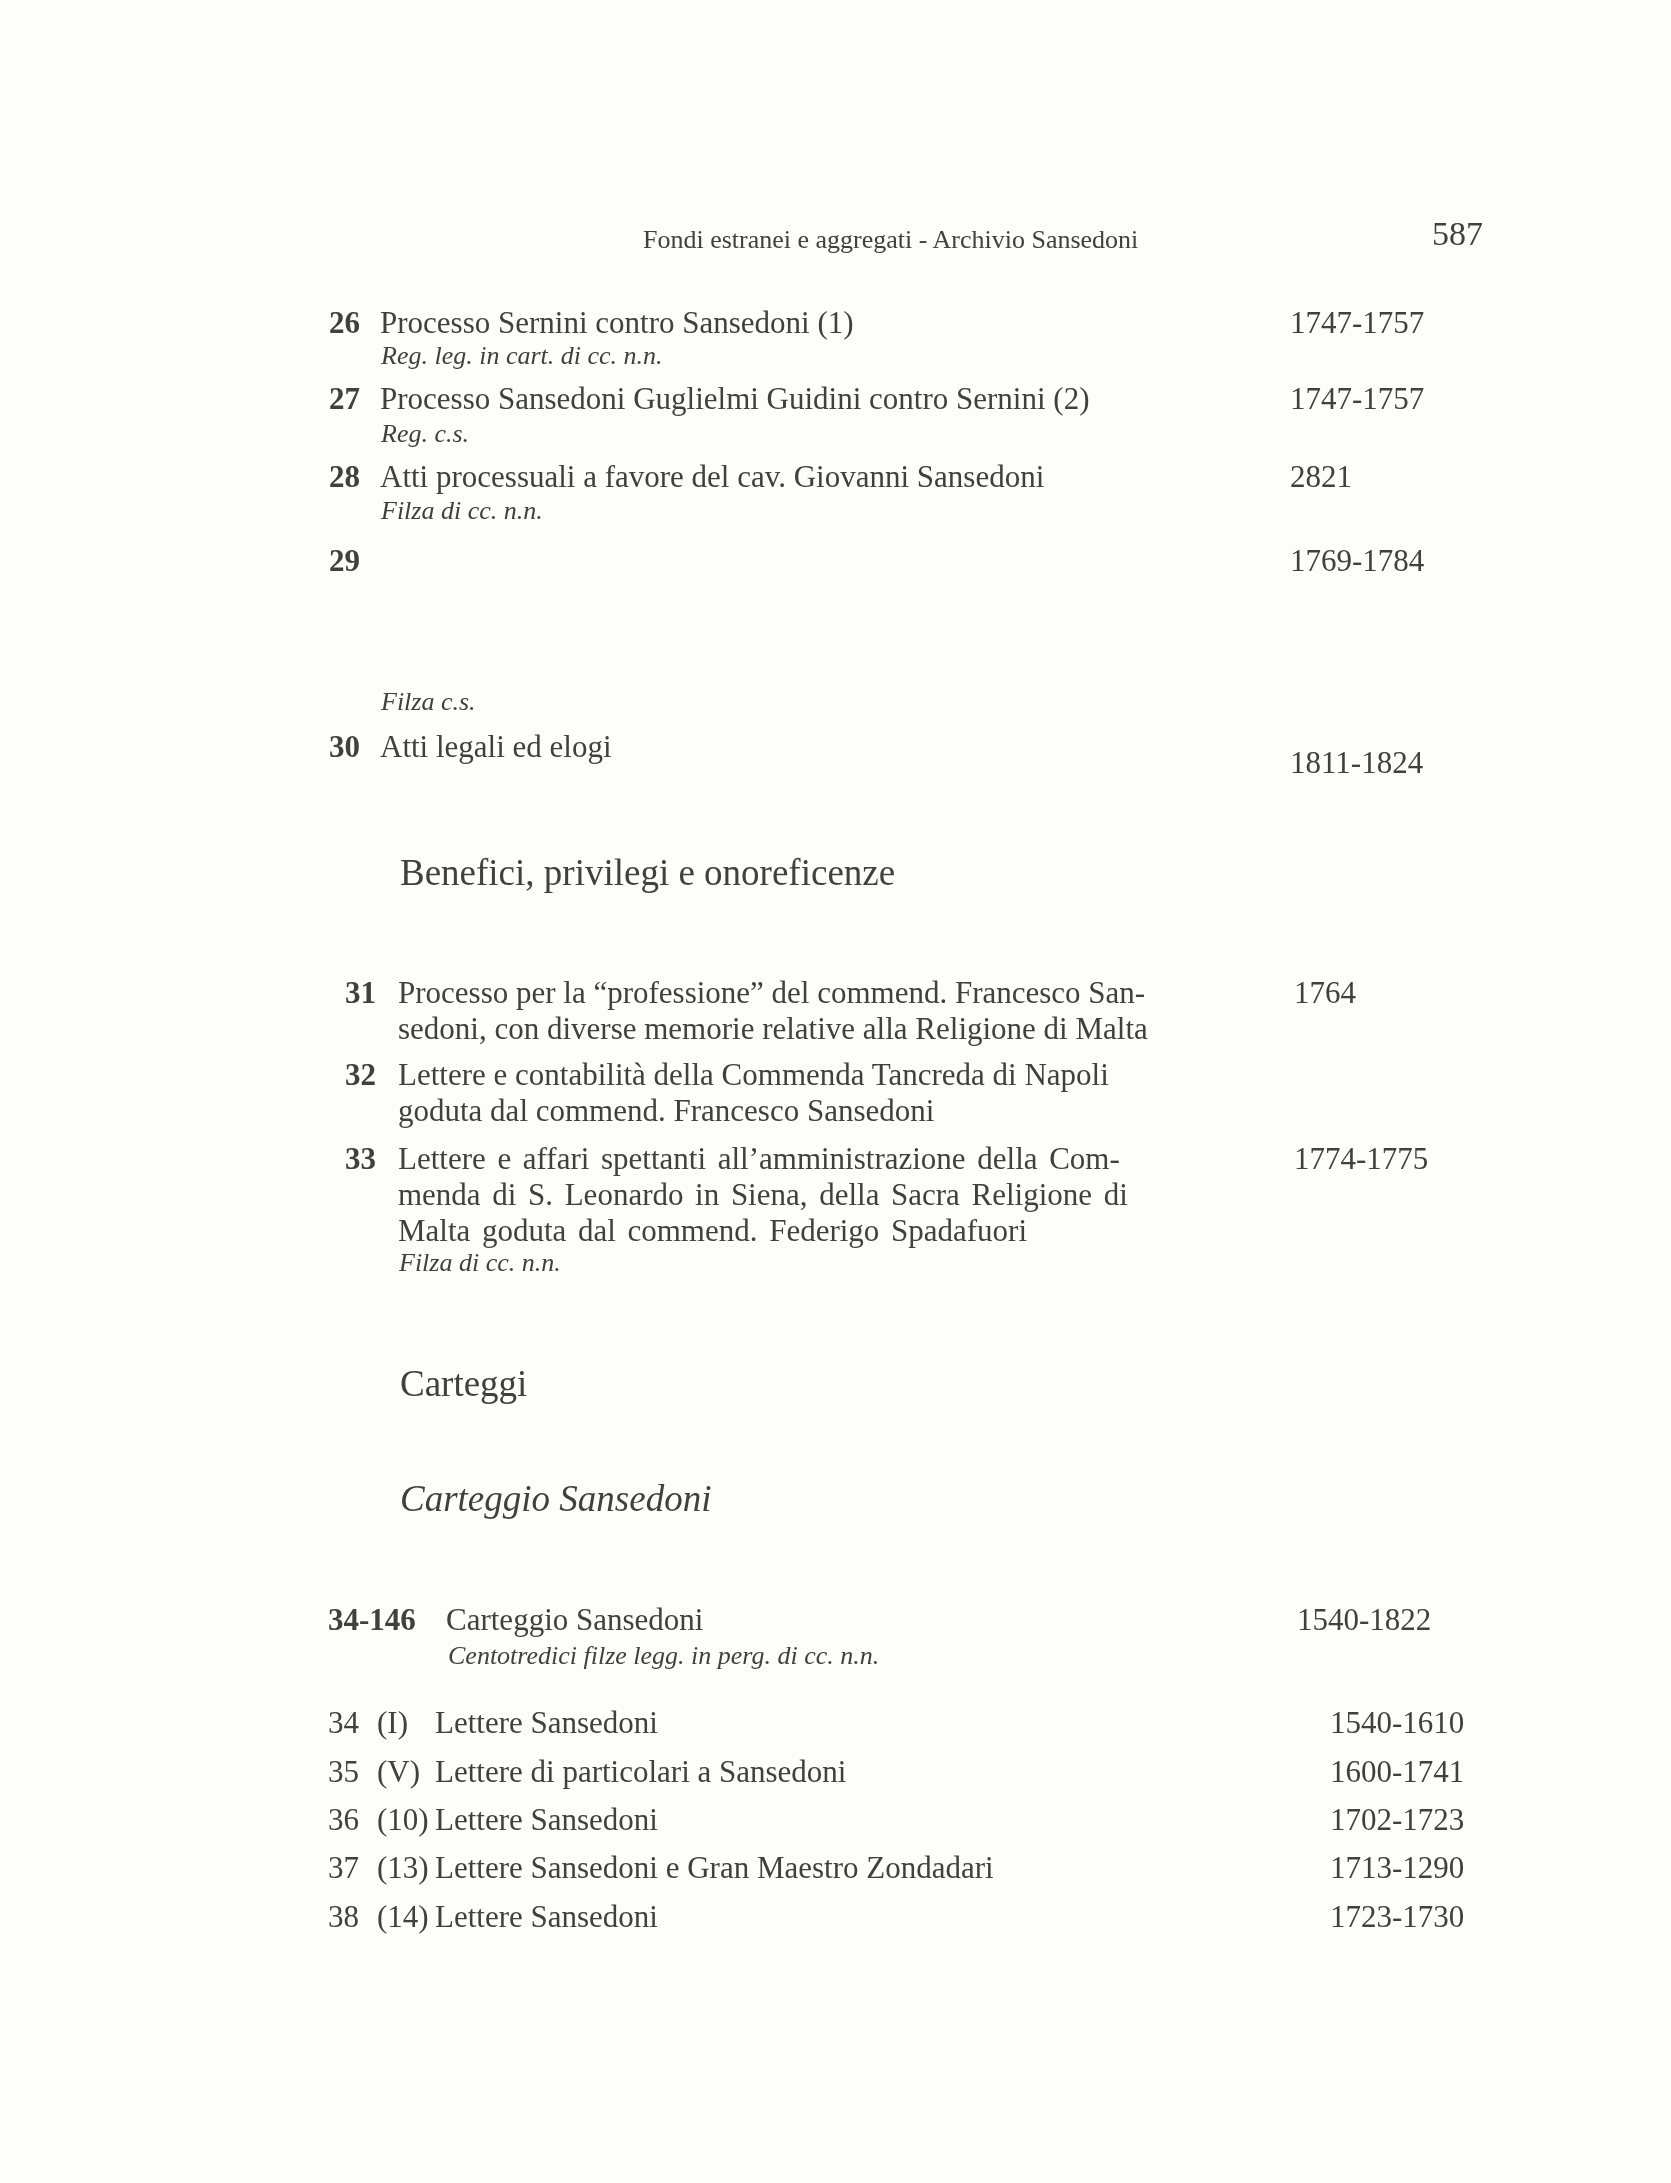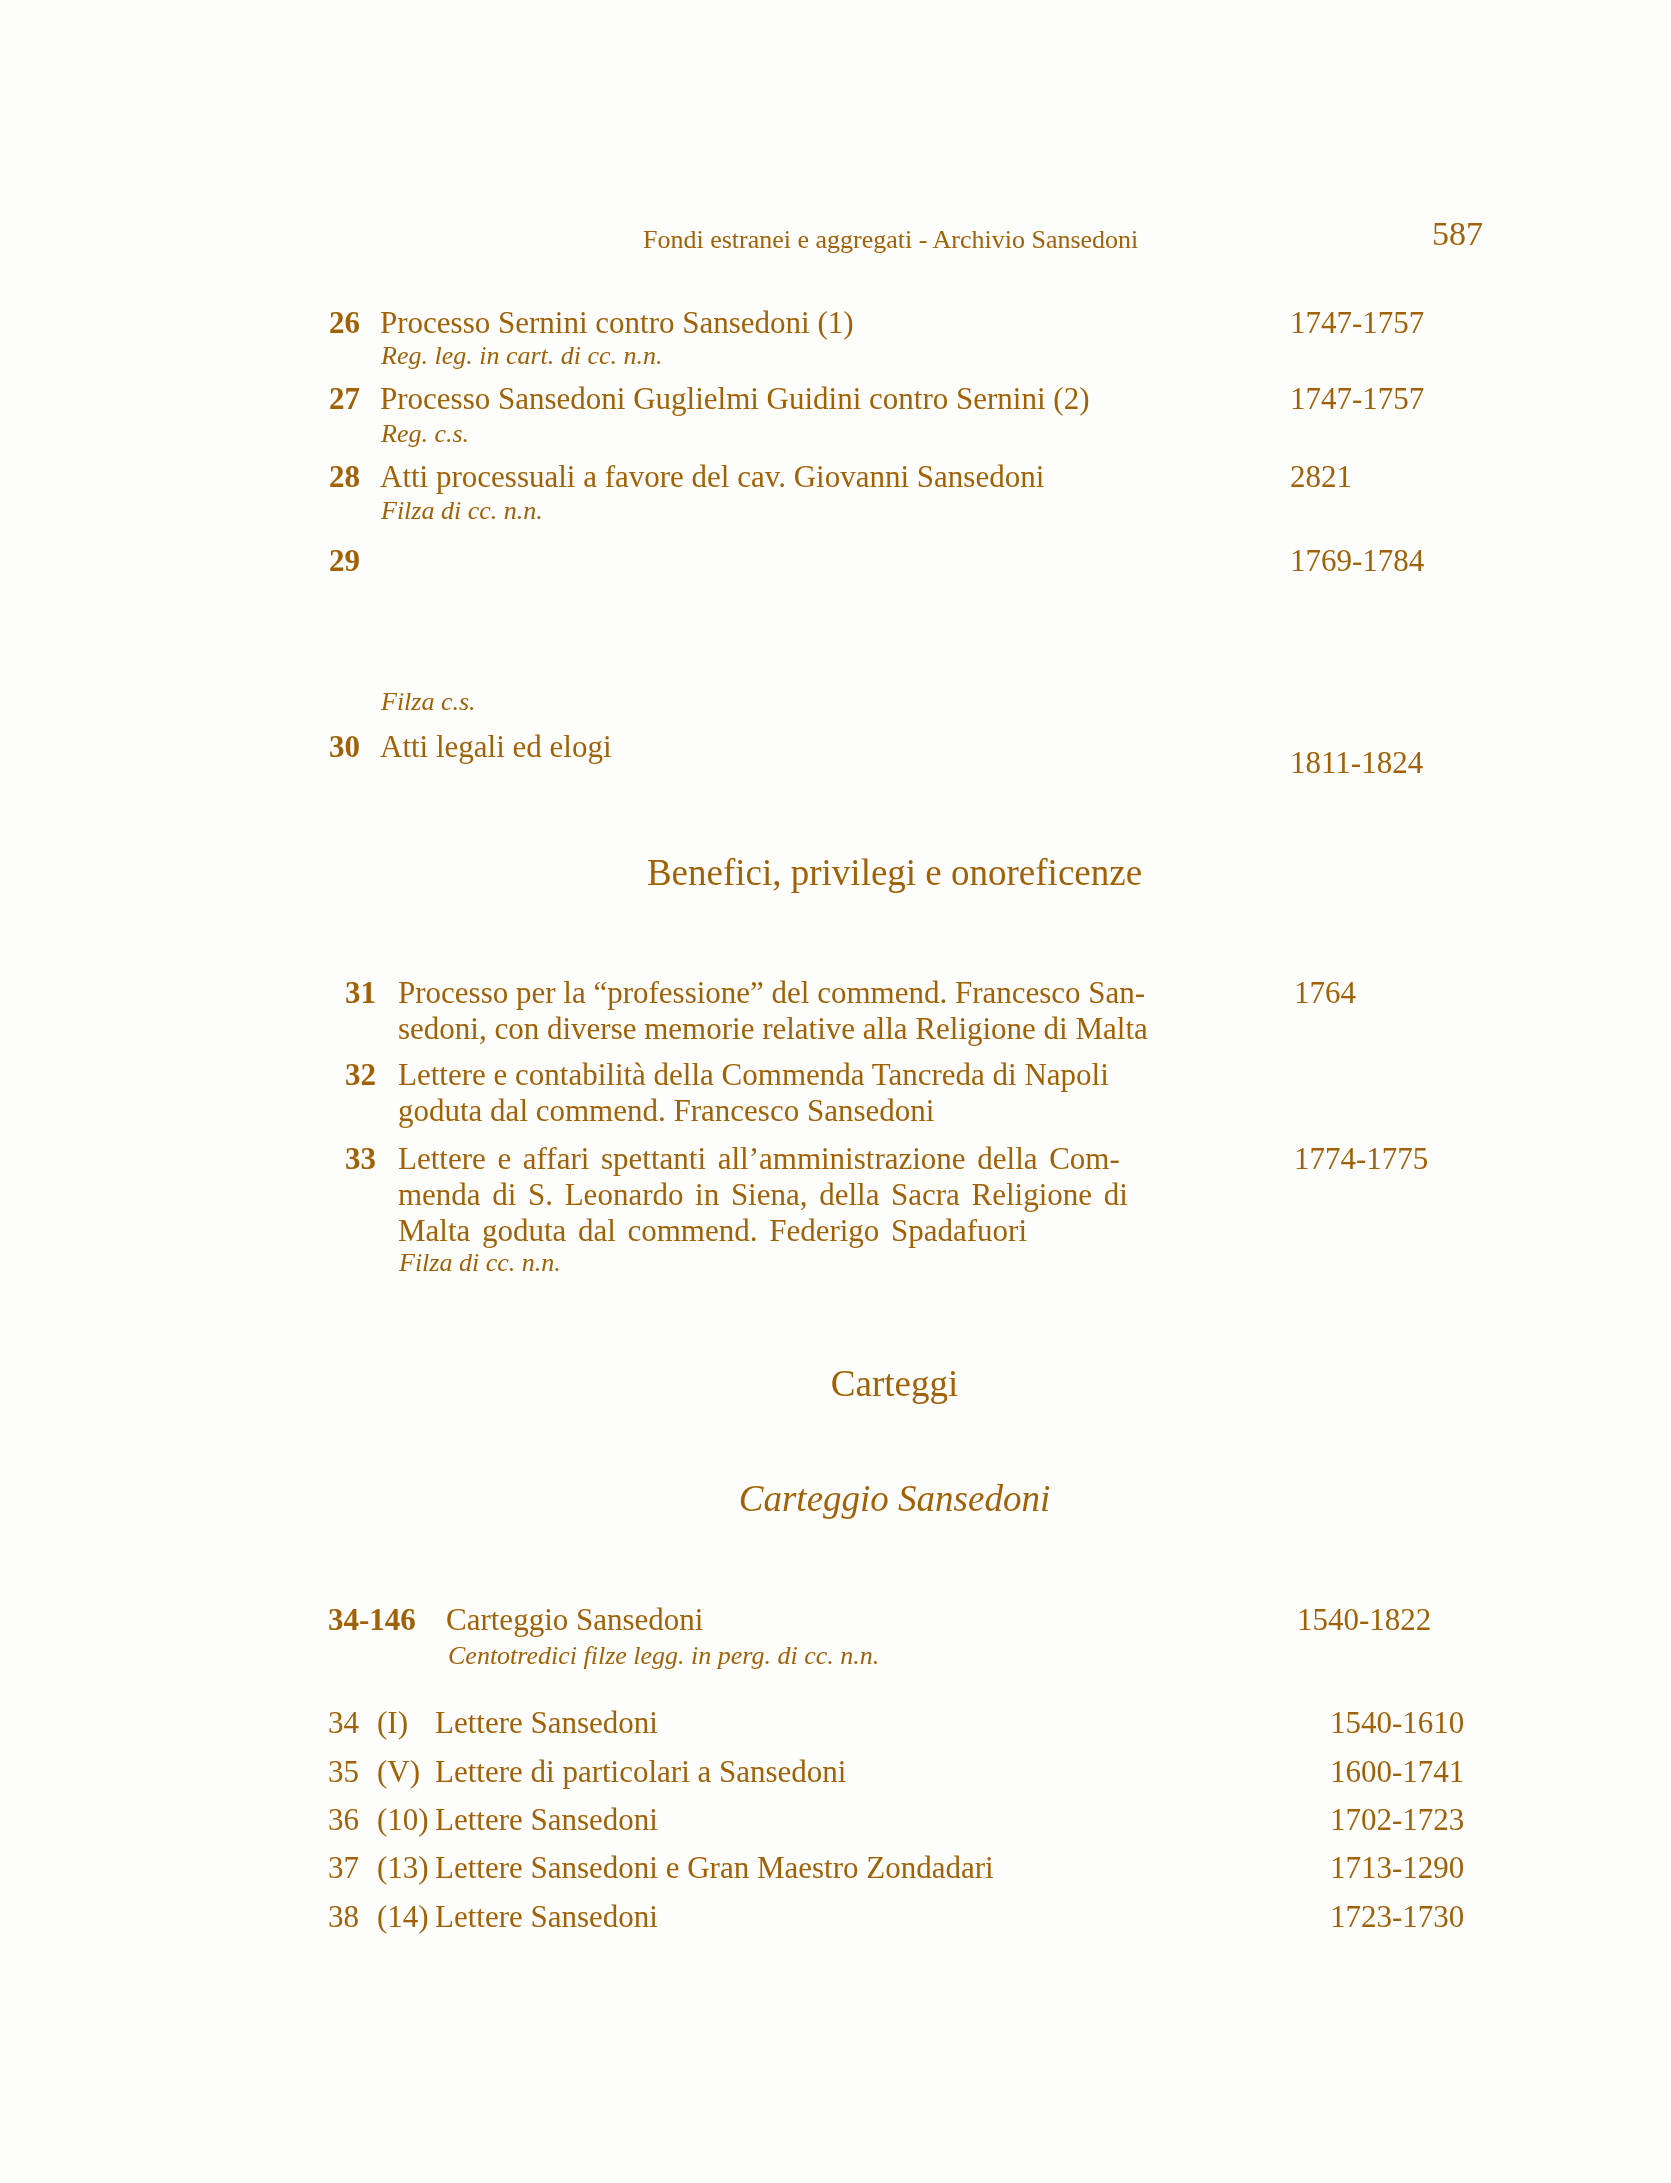--- a/index.html
+++ b/index.html
@@ -6,21 +6,21 @@
     margin: 0;
     padding: 0;
     background: #ffffff;
   }
   .page {
     position: relative;
     width: 1672px;
     height: 2183px;
     background: #fdfdfc;
     font-family: "Liberation Serif", "DejaVu Serif", serif;
-    color: #a16207;
+    color: #404040;
     overflow: hidden;
   }
   .abs { position: absolute; }
   .hdr-title {
     font-size: 26px;
     line-height: 30px;
     white-space: pre;
   }
   .hdr-page {
     font-size: 34px;
@@ -59,23 +59,23 @@
     white-space: pre;
   }
   .date {
     font-size: 31px;
     line-height: 36px;
     white-space: pre;
   }
   .heading {
     font-size: 37px;
     line-height: 42px;
-    left: 368px;
+    left: 400px;
     width: 1053px;
-    text-align: center;
+    text-align: left;
   }
   .heading-italic {
     font-style: italic;
   }
 </style>
 </head>
 <body>
 
 <div class="page">
 

